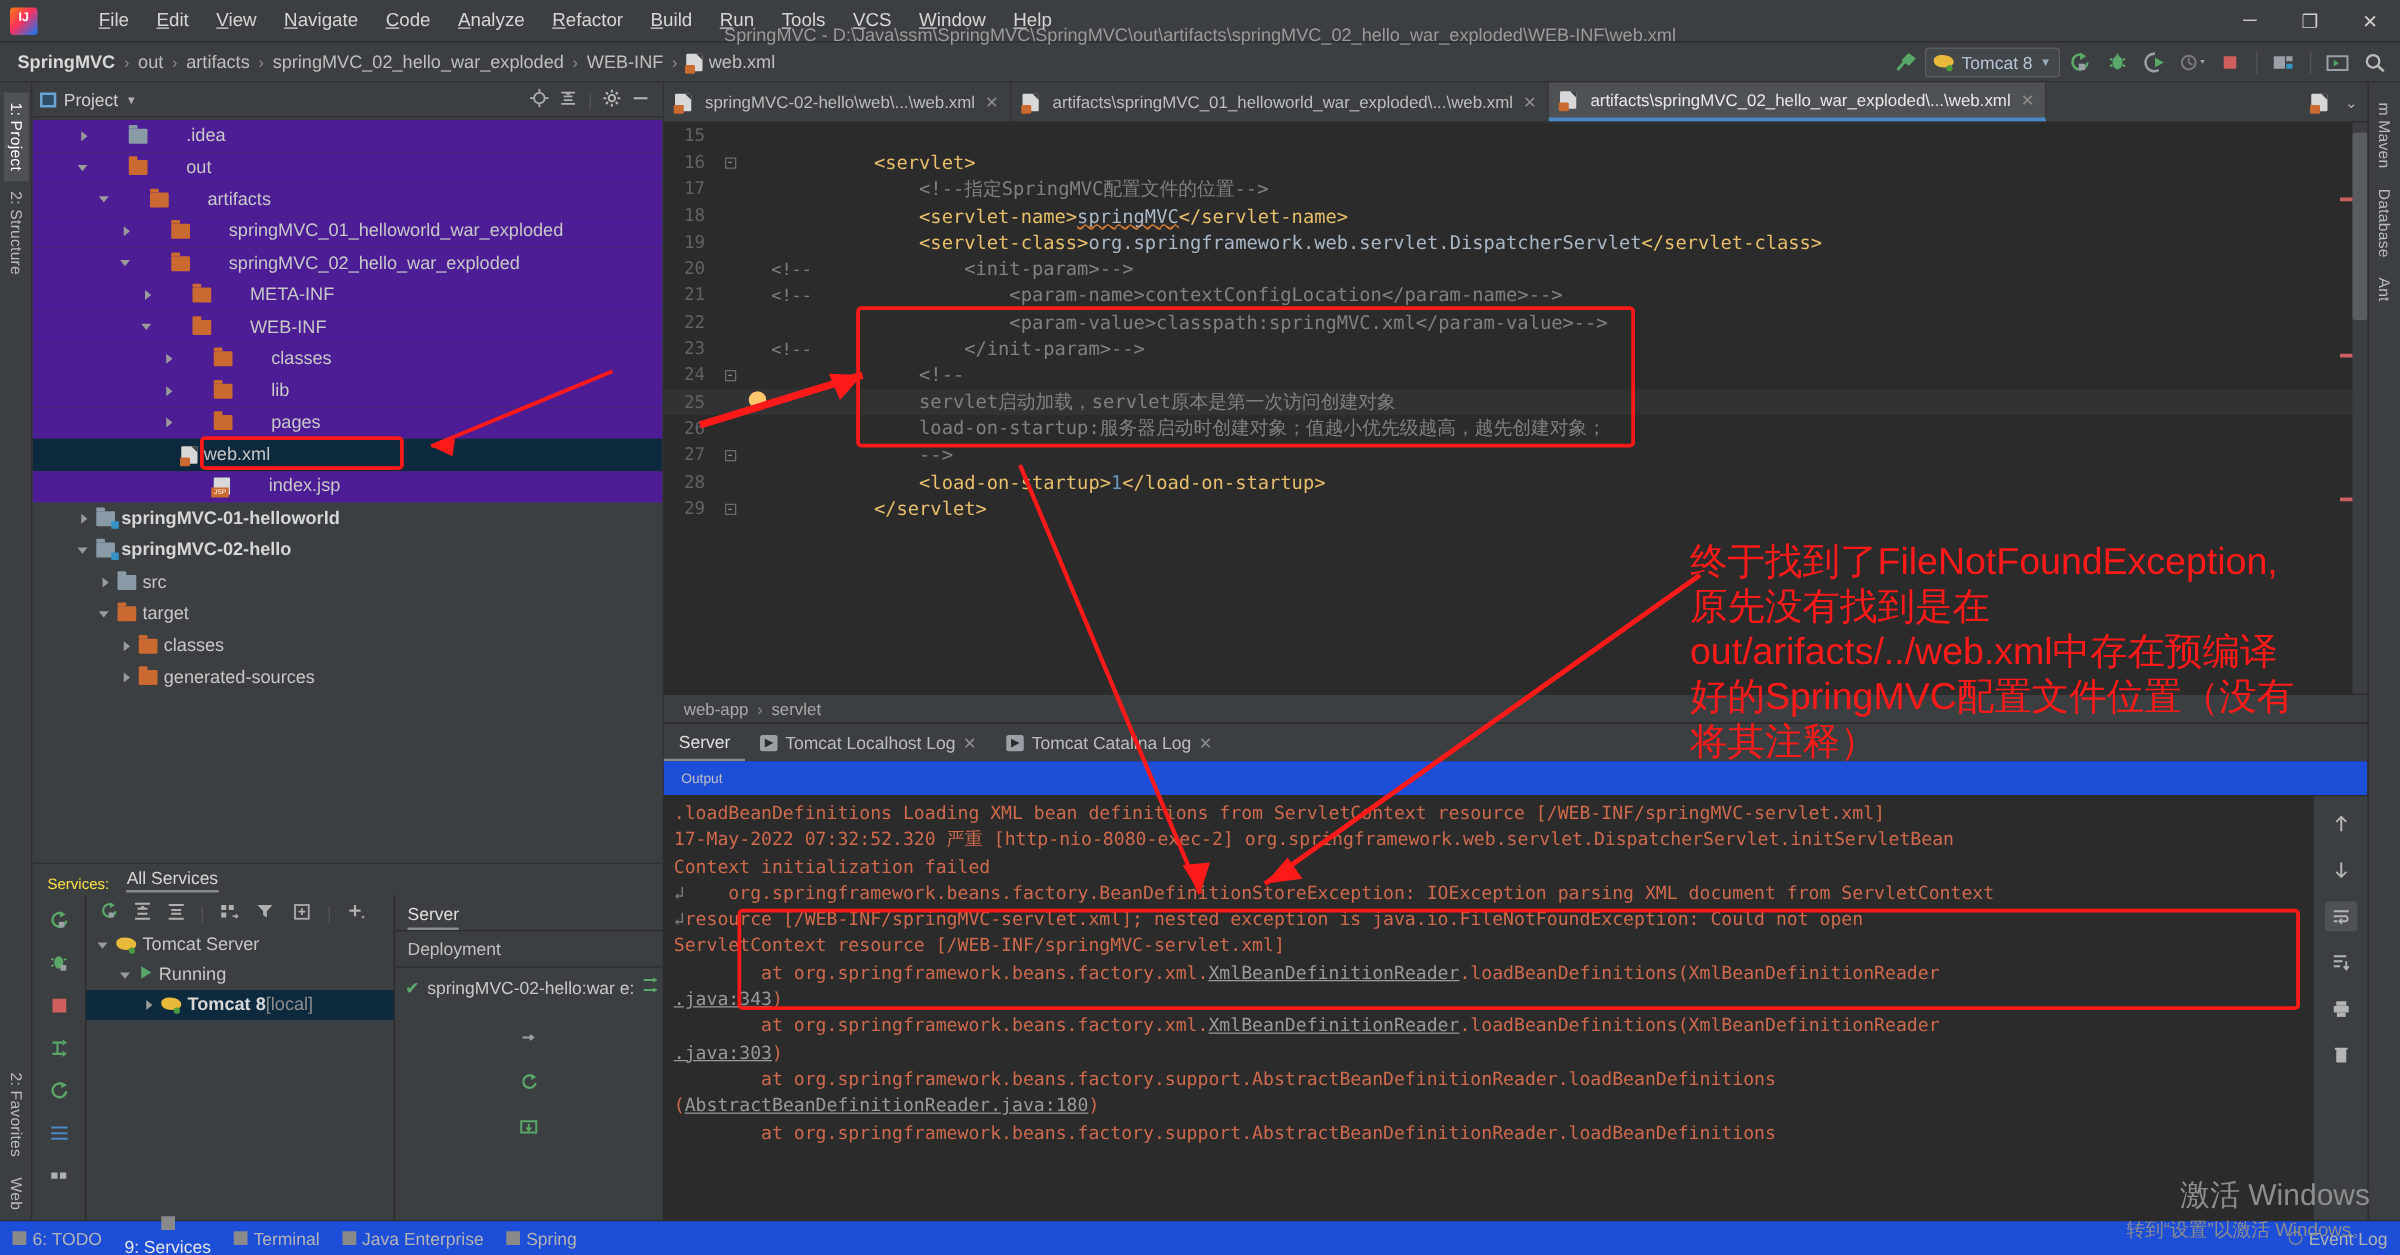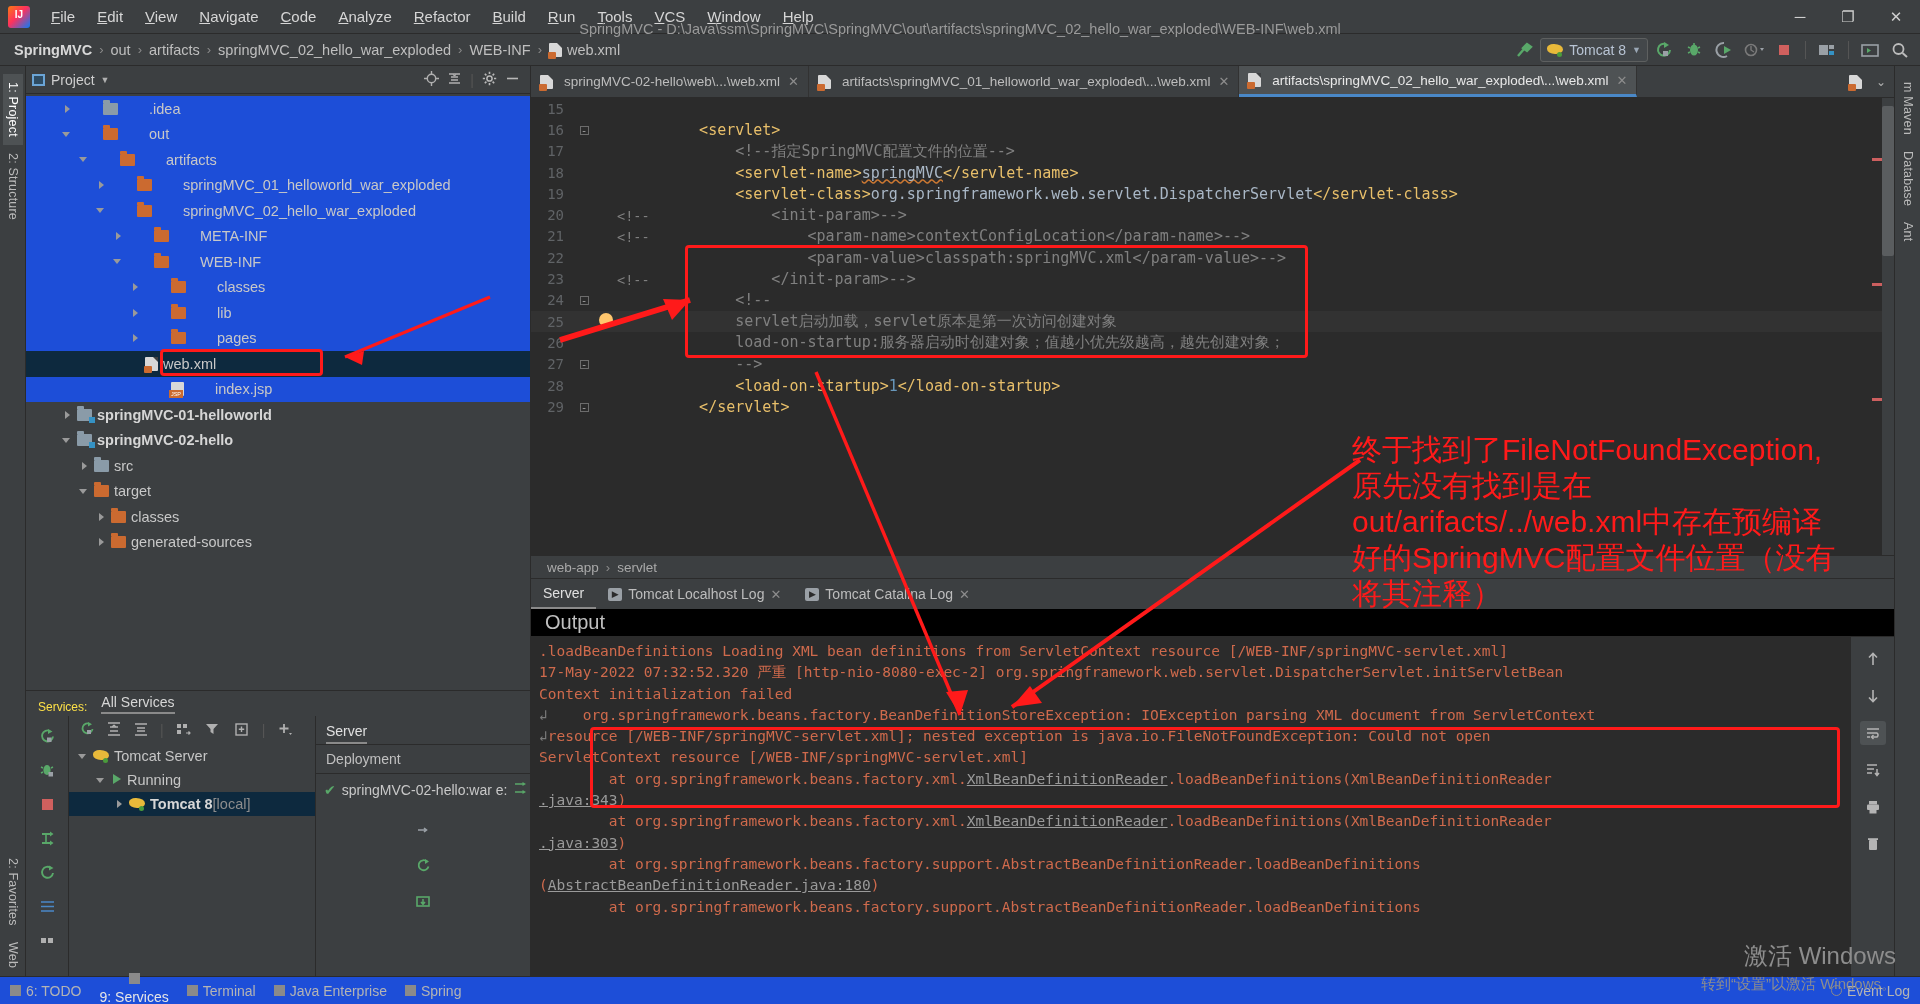--- a/index.html
+++ b/index.html
@@ -6,21 +6,21 @@
   html,body {
     width:1920px; height:1004px; overflow:hidden;
     background:#3c3f41; color:#bbbbbb;
     font-family:"Liberation Sans", sans-serif; font-size:14px;
   }
   .mono { font-family:"DejaVu Sans Mono","Liberation Mono",monospace; }
 
   
   #titlebar {
     height:34px; background:#3c3f41; display:flex; align-items:center;
-    border-bottom:1px solid #2b2b2b; position:relative;
+    border-bottom:1px solid #2b2b2b; position:relative;gap:28px;
   }
   .ij-logo { width:22px; height:22px; margin:0 10px 0 8px; position:relative;
       background:linear-gradient(135deg,#f97a12 0%,#fe315d 45%,#087cfa 100%);
       border-radius:3px; flex:none; }
   .ij-logo::after{content:"IJ";position:absolute;left:0;right:0;top:3px;text-align:center;
       font-size:10px;font-weight:bold;color:#fff;font-family:"Liberation Sans",sans-serif;}
   .menu { display:flex; align-items:center; gap:0px; }
   .menu > div { padding:5px 11px; color:#d6d6d6; font-size:15px; cursor:default; }
   .menu u { text-decoration:underline; }
   #wintitle { position:absolute; left:0; right:0; text-align:center; color:#9a9a9a;
@@ -62,21 +62,21 @@
       border-right:1px solid #2b2b2b; }
   #projhdr { height:28px; background:#3c3f41; display:flex; align-items:center;
       padding:0 6px; gap:6px; border-bottom:1px solid #2b2b2b; }
   .blueicon { width:13px; height:12px; border:2px solid #6ba5d6; background:#2e4c63;}
   #projhdr .t { font-size:14px; color:#cfcfcf; }
   .hdtools { margin-left:auto; display:flex; align-items:center; gap:8px; padding-right:4px;}
   #tree { flex:1; background:#3c3f41; overflow:hidden; position:relative; padding-top:2px; }
   .row { height:25.5px; display:flex; align-items:center; font-size:14.5px;
       color:#c8c8c8; white-space:nowrap; }
   .row.sel { background:#0d293e; }
-  .row.shade { background:#1d4ed8;gap:26px; }
+  .row.shade { background:#4c1d95;gap:26px; }
   .arrow { width:13px; height:13px; flex:none; margin-right:3px; position:relative; }
   .arrow.r::after{content:"";position:absolute;left:4px;top:2.5px;border-left:5px solid #9a9a9a;
       border-top:4px solid transparent;border-bottom:4px solid transparent;}
   .arrow.d::after{content:"";position:absolute;left:1px;top:4px;border-top:5px solid #9a9a9a;
       border-left:4px solid transparent;border-right:4px solid transparent;}
   .fol { width:15px;height:12px;flex:none;margin-right:5px;border-radius:1px;position:relative;}
   .fol.orange{background:#cb6a30;}
   .fol.grey{background:#8a9ba8;}
   .fol::before{content:"";position:absolute;left:0;top:-3px;width:7px;height:3px;
       background:inherit;border-radius:1px 1px 0 0;}
@@ -134,22 +134,22 @@
 
   
   #console { height:398px; display:flex; flex-direction:column; background:#2b2b2b;
       border-top:1px solid #2b2b2b; }
   #ctabs { height:30px; background:#3c3f41; display:flex; align-items:center; gap:0; }
   .ctab { display:flex; align-items:center; gap:6px; padding:0 12px; font-size:14px;
       color:#bdbdbd; height:30px; }
   .ctab.active { color:#e0e0e0; border-bottom:2px solid #8a8a8a; }
   .playbox { width:14px;height:13px;background:#9aa0a6;color:#2b2b2b;font-size:9px;
       display:flex;align-items:center;justify-content:center;border-radius:2px;}
-  #outhdr { height:28px; background:#000000; display:flex; align-items:center;
-      padding-left:14px; font-size:20px; color:#c0c0c0; border-bottom:1px solid #2b2b2b;text-align:right;}
+  #outhdr { height:28px; background:#1d4ed8; display:flex; align-items:center;
+      padding-left:14px; font-size:11px; color:#c0c0c0; border-bottom:1px solid #2b2b2b;text-align:right;}
   #outwrap { flex:1; display:flex; min-height:0; }
   #outbody { flex:1; background:#2b2b2b; padding:4px 0 0 8px; overflow:hidden;
       position:relative; }
   .oline { font-family:"DejaVu Sans Mono",monospace; font-size:14.5px; color:#cf6a4c;
       line-height:21.3px; white-space:pre; }
   .olink { color:#9a9a9a; text-decoration:underline; }
   #outtools { width:44px; background:#3c3f41; border-left:1px solid #2b2b2b;
       display:flex; flex-direction:column; align-items:center; gap:13px; padding-top:10px;
       flex:none; }
   .ot { width:26px;height:24px;display:flex;align-items:center;justify-content:center;

